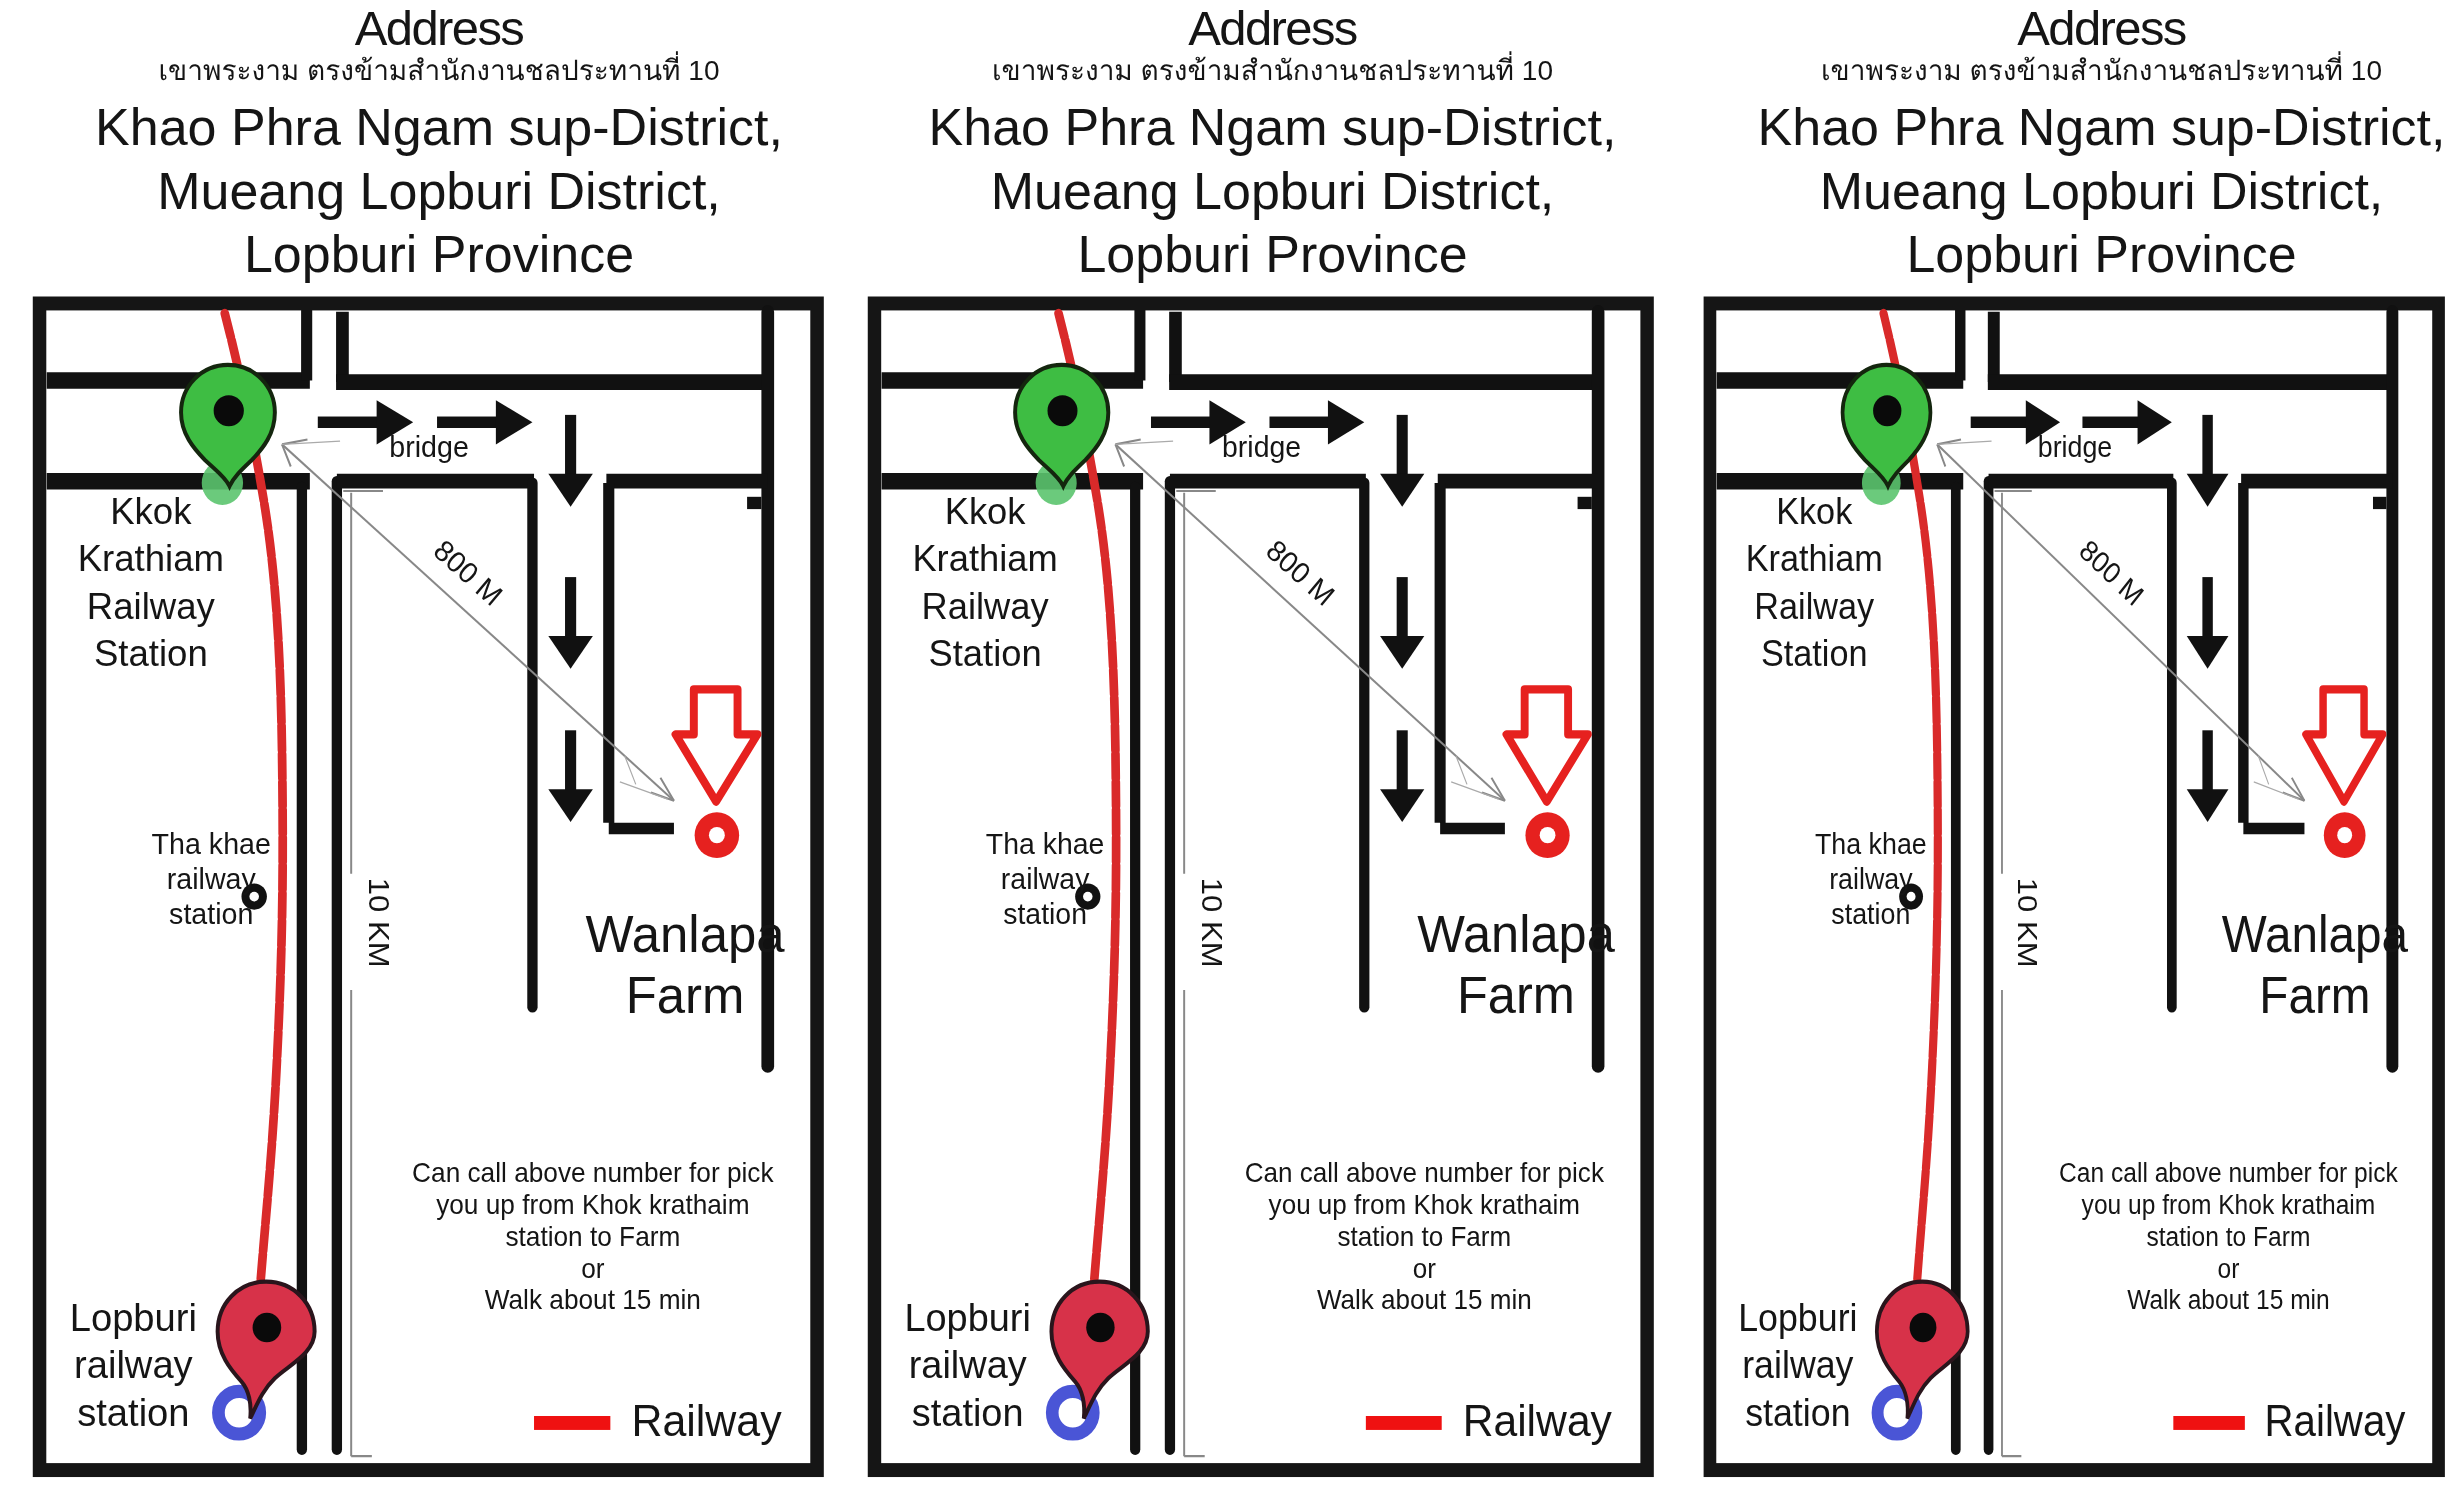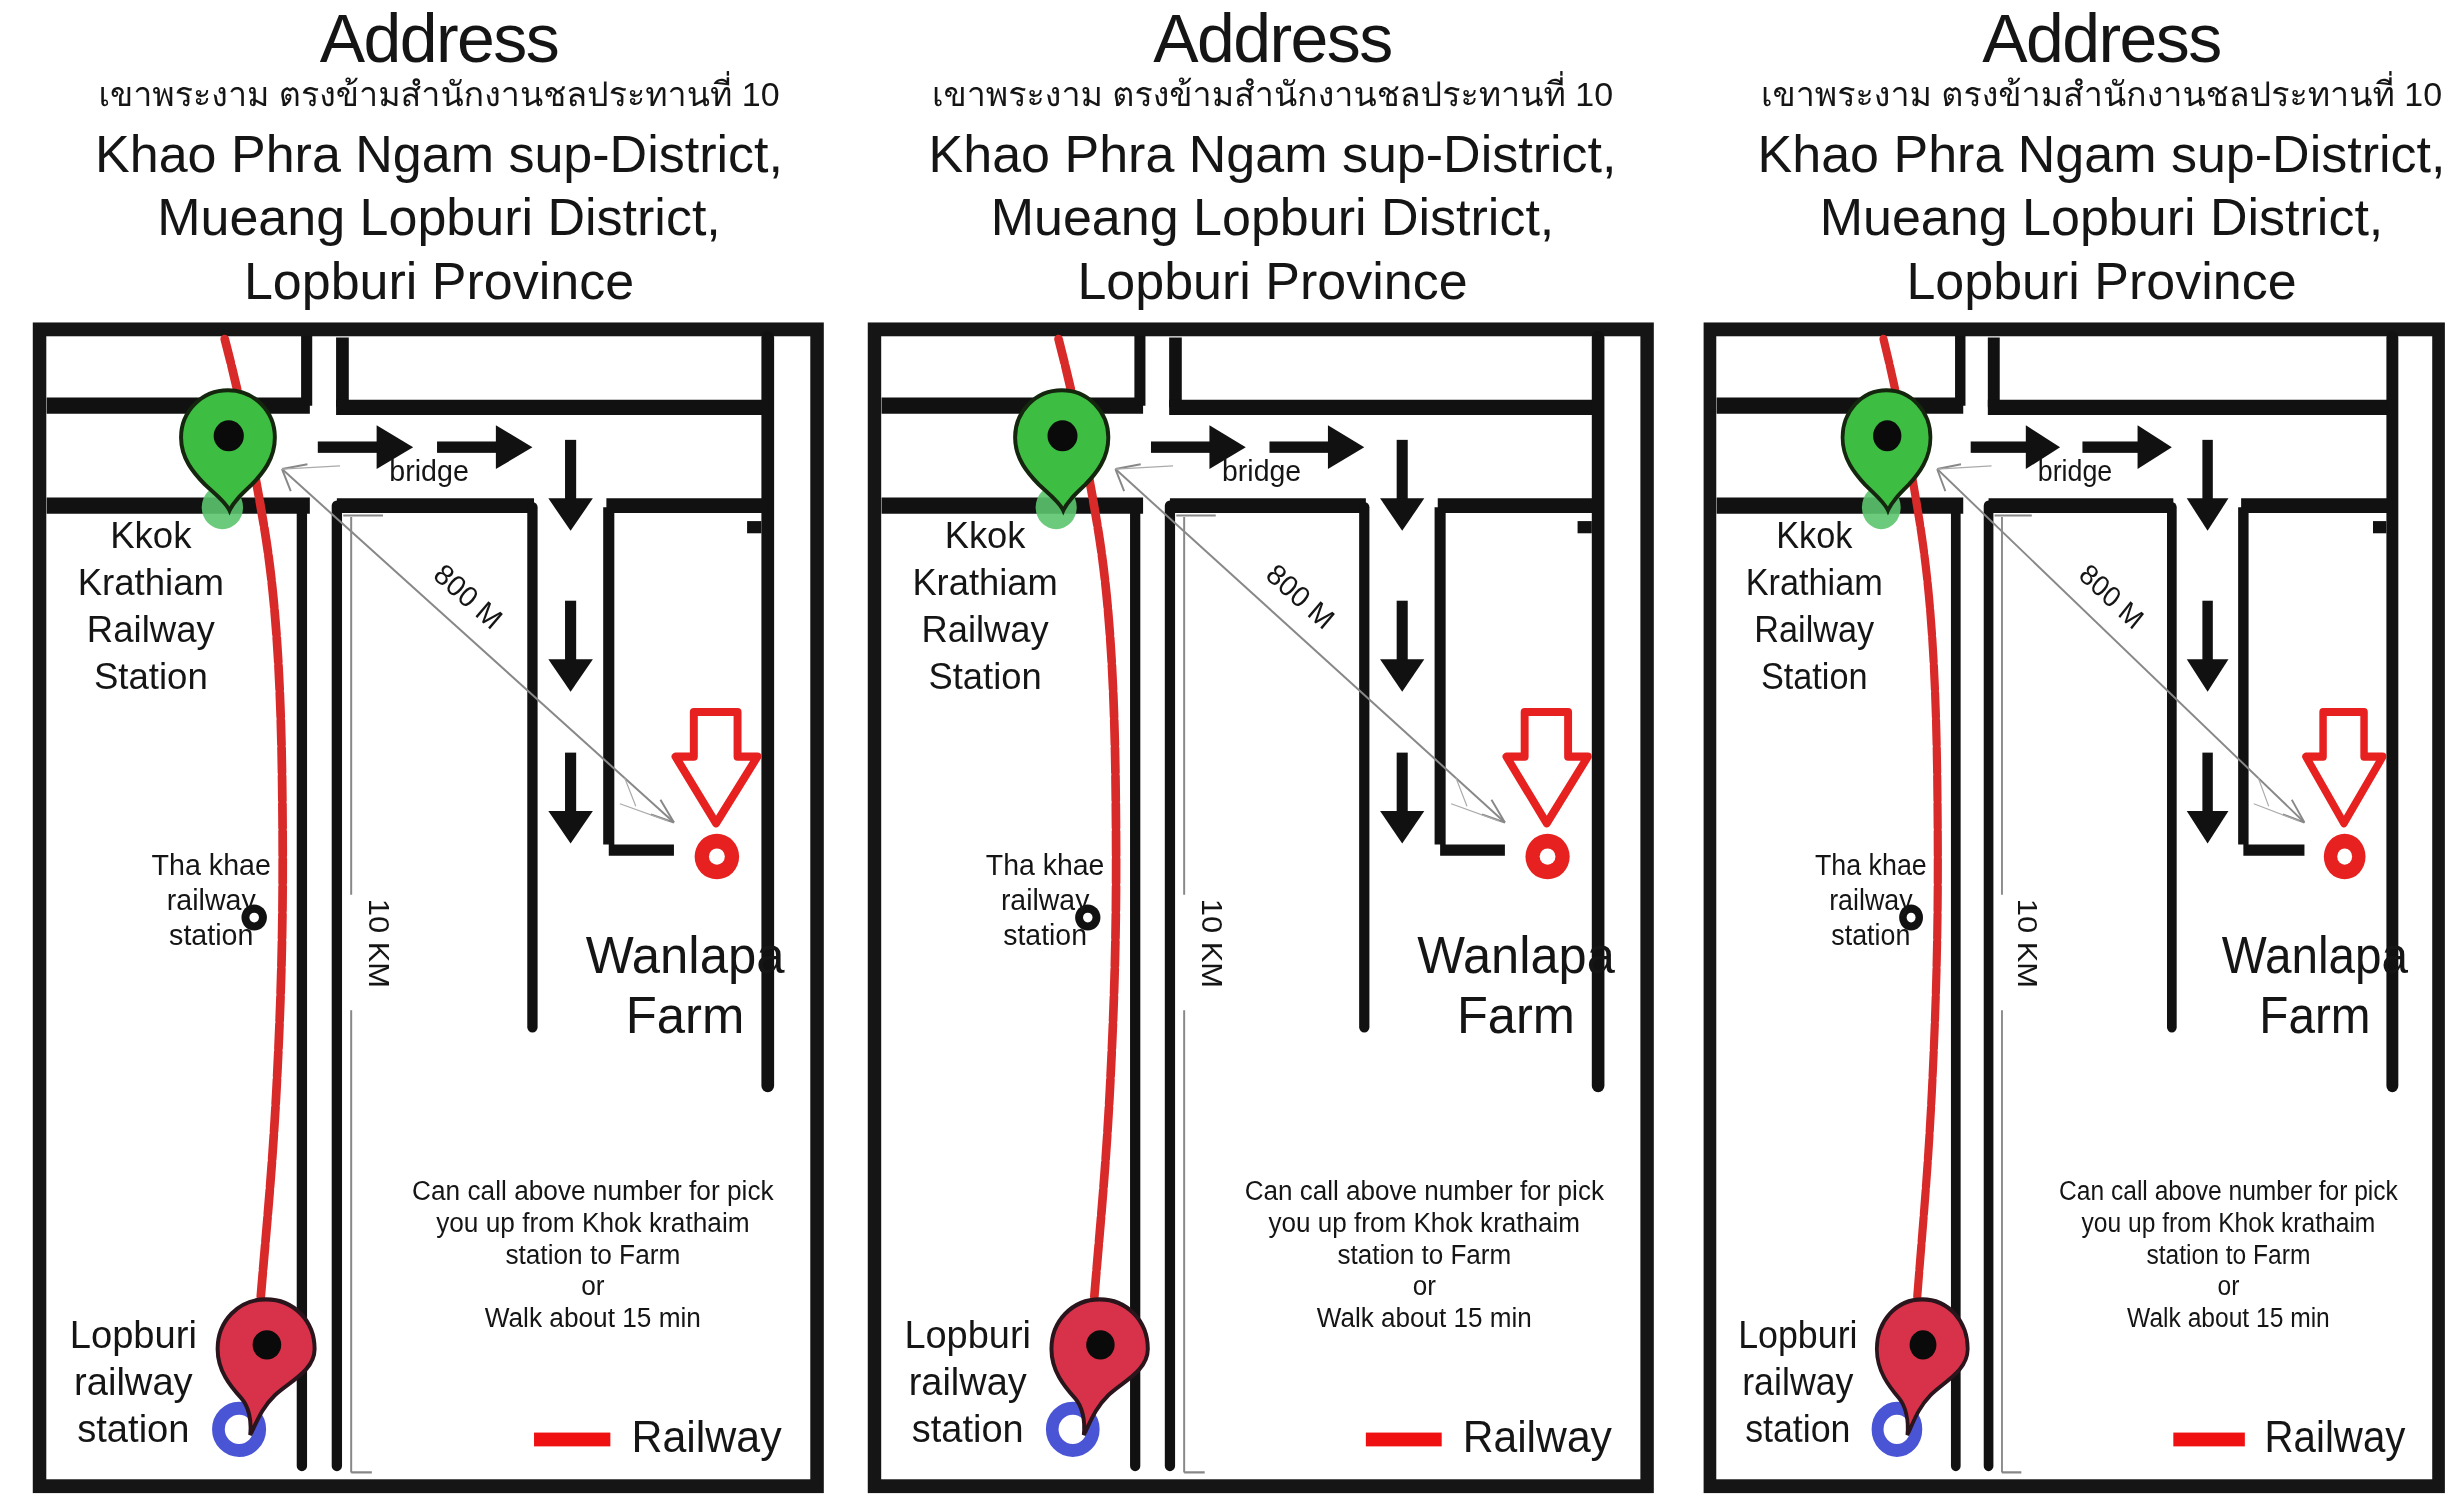--- a/index.html
+++ b/index.html
@@ -6,22 +6,22 @@
   body{
     width:2462px;height:1500px;background:#ffffff;overflow:hidden;
     font-family:"Liberation Sans", sans-serif;color:#151515;
     display:flex;flex-direction:row;
   }
   .panel{width:821px;flex:0 0 821px;display:flex;flex-direction:column;}
   .hdr{text-align:center;}
   .panel.i0 .hdr{padding-left:57px;}
   .panel.i1 .hdr{padding-left:82px;}
   .panel.i2 .hdr{padding-left:98px;}
-  .hdr-title{font-size:68px;line-height:1.04;margin-top:3.3px;letter-spacing:-1.6px;font-weight:400;}
-  .hdr-thai{font-size:34px;line-height:1.1;margin-top:1.6px;}
+  .hdr-title{font-size:49px;line-height:1.04;margin-top:3.3px;letter-spacing:-1.6px;font-weight:400;}
+  .hdr-thai{font-size:28px;line-height:1.1;margin-top:1.6px;}
   .hdr-addr{font-size:52px;line-height:1.22;margin-top:9.8px;}
   svg.map{display:block;margin-top:4.9px;}
   .panel.i0 svg.map{margin-left:29.5px;width:795px;height:1192px;}
   .panel.i1 svg.map{margin-left:44px;width:790px;height:1192px;}
   .panel.i2 svg.map{margin-left:59px;width:745px;height:1192px;}
   svg.map text{font-family:"Liberation Sans", sans-serif;fill:#151515;}
 </style>
 </head>
 <body>
 

